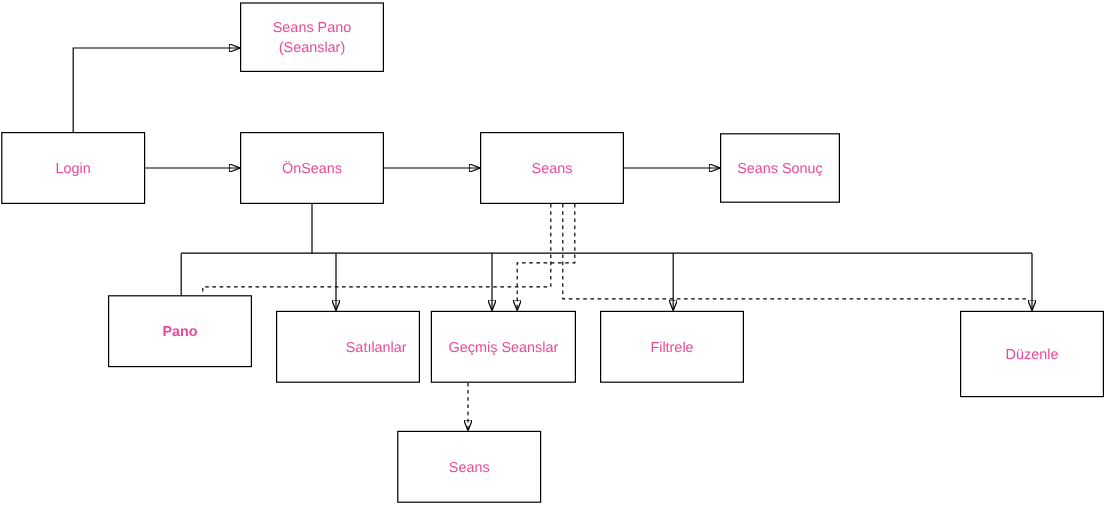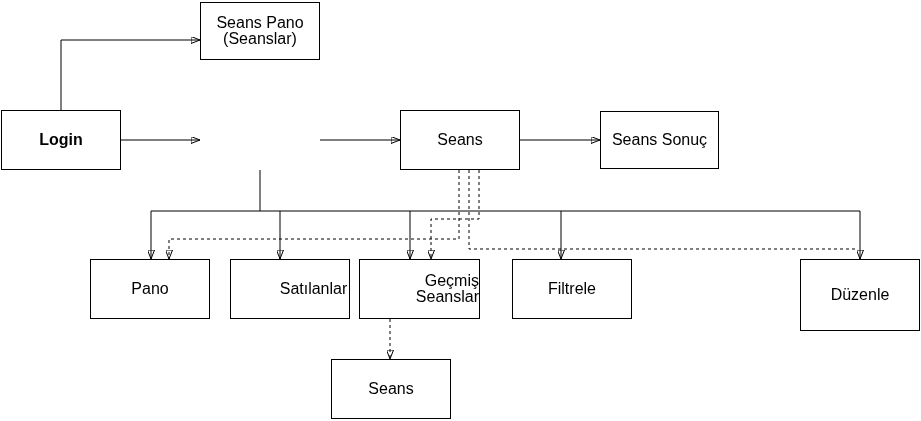--- a/index.html
+++ b/index.html
@@ -33,35 +33,35 @@
   .node {
     position: absolute;
     box-sizing: border-box;
     background: #ffffff;
     border: 1px solid #000000;
     display: flex;
     flex-direction: column;
     align-items: center;
     justify-content: center;
     text-align: center;
-    font-size: 16px;
+    font-size: 12px;
     line-height: 16px;
-    color: #000000;
+    color: #ec4899;
     cursor: default;
   }
   
   .n-seans-pano   { left: 200px; top: 2px;   width: 120px; height: 58px; }
-  .n-login        { left: 1px;   top: 110px; width: 120px; height: 60px; font-weight: bold; }
+  .n-login        { left: 1px;   top: 110px; width: 120px; height: 60px; }
   .n-onseans      { left: 200px; top: 110px; width: 120px; height: 60px; }
   .n-seans        { left: 400px; top: 110px; width: 120px; height: 60px; }
-  .n-seans-sonuc  { left: 600px; top: 111px; width: 119px; height: 58px; }
-  .n-pano         { left: 90px;  top: 259px; width: 120px; height: 60px; }
+  .n-seans-sonuc  { left: 600px; top: 111px; width: 100px; height: 58px; }
+  .n-pano         { left: 90px;  top: 246px; width: 120px; height: 60px; font-weight: bold; }
   .n-satilanlar   { left: 230px; top: 259px; width: 120px; height: 60px; padding-left: 47px; }
   .n-gecmis       { left: 359px; top: 259px; width: 121px; height: 60px; text-align: right; }
-  .n-filtrele     { left: 512px; top: 259px; width: 120px; height: 60px; }
+  .n-filtrele     { left: 500px; top: 259px; width: 120px; height: 60px; }
   .n-duzenle      { left: 800px; top: 259px; width: 120px; height: 72px; }
   .n-seans-detail { left: 331px; top: 359px; width: 120px; height: 60px; }
 </style>
 </head>
 <body>
 
 <div class="canvas">
 
   <svg class="edges" width="921" height="421" viewBox="0 0 921 421" xmlns="http://www.w3.org/2000/svg">
     <defs>
@@ -90,20 +90,23 @@
 
   <div class="node n-seans-pano">
     <div>Seans Pano</div>
     <div>(Seanslar)</div>
   </div>
 
   <div class="node n-login">
     <div>Login</div>
   </div>
 
+  <div class="node n-onseans">
+    <div>ÖnSeans</div>
+  </div>
 
   <div class="node n-seans">
     <div>Seans</div>
   </div>
 
   <div class="node n-seans-sonuc">
     <div>Seans Sonuç</div>
   </div>
 
   <div class="node n-pano">

